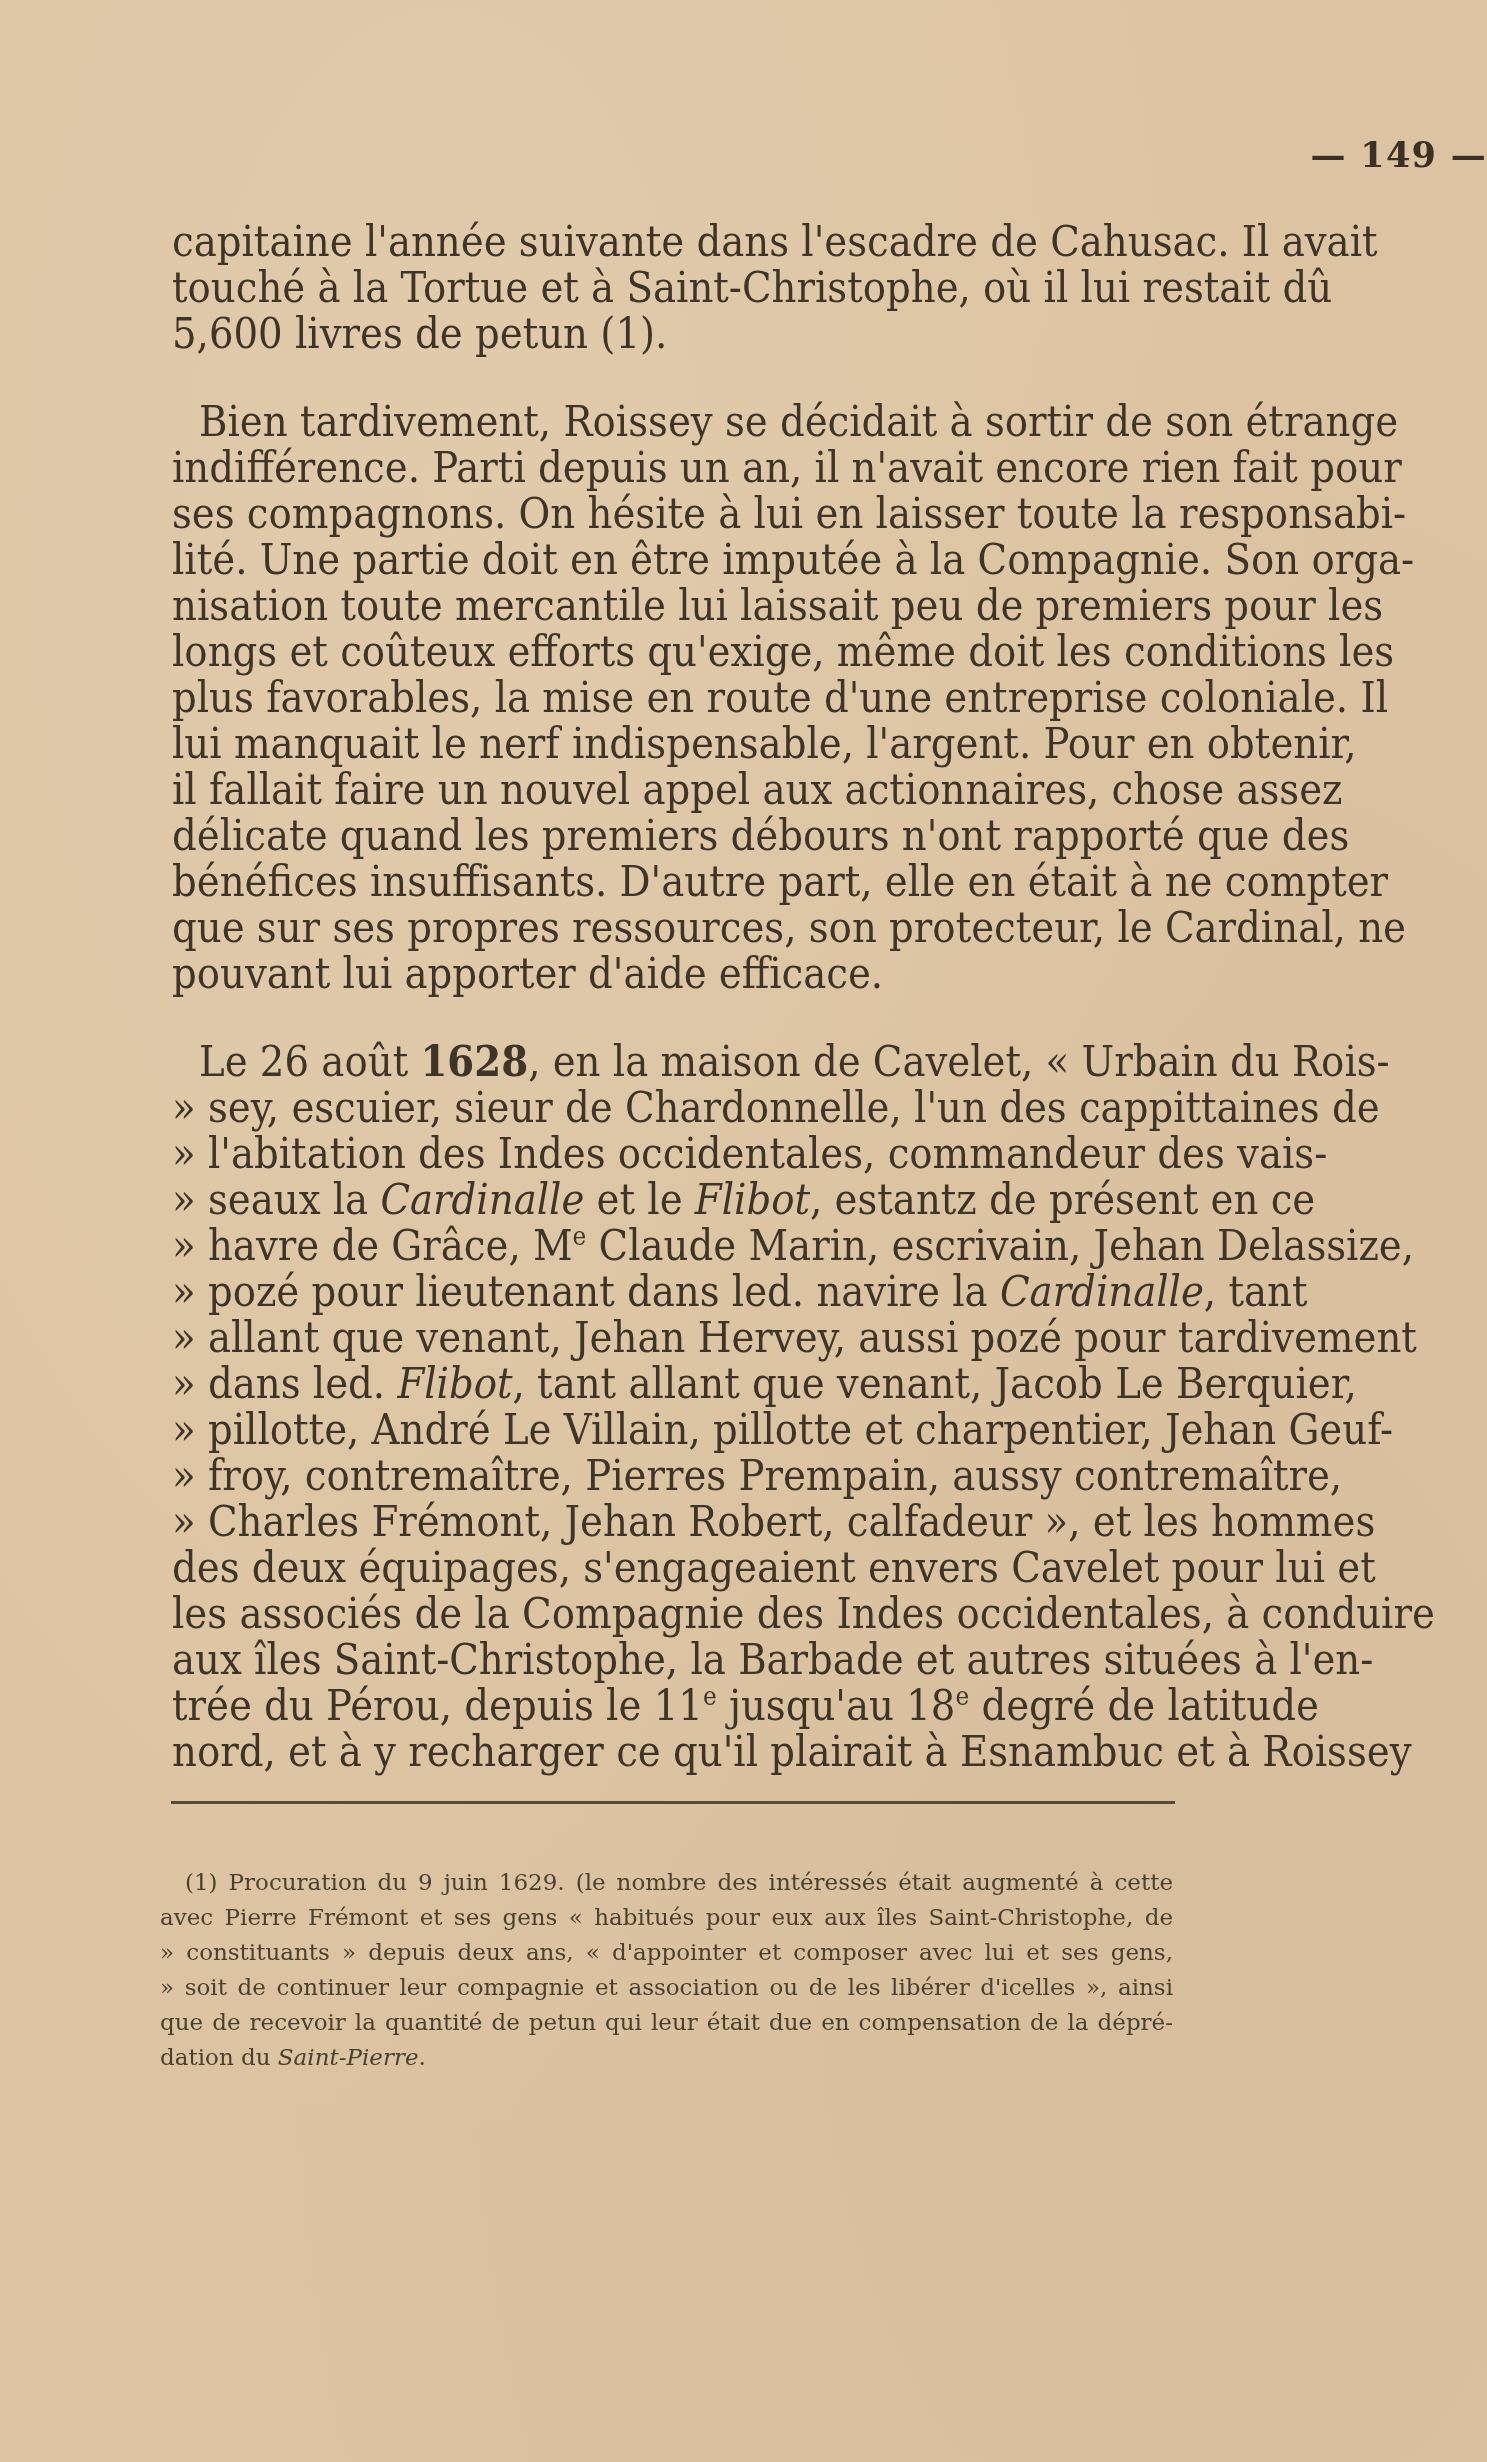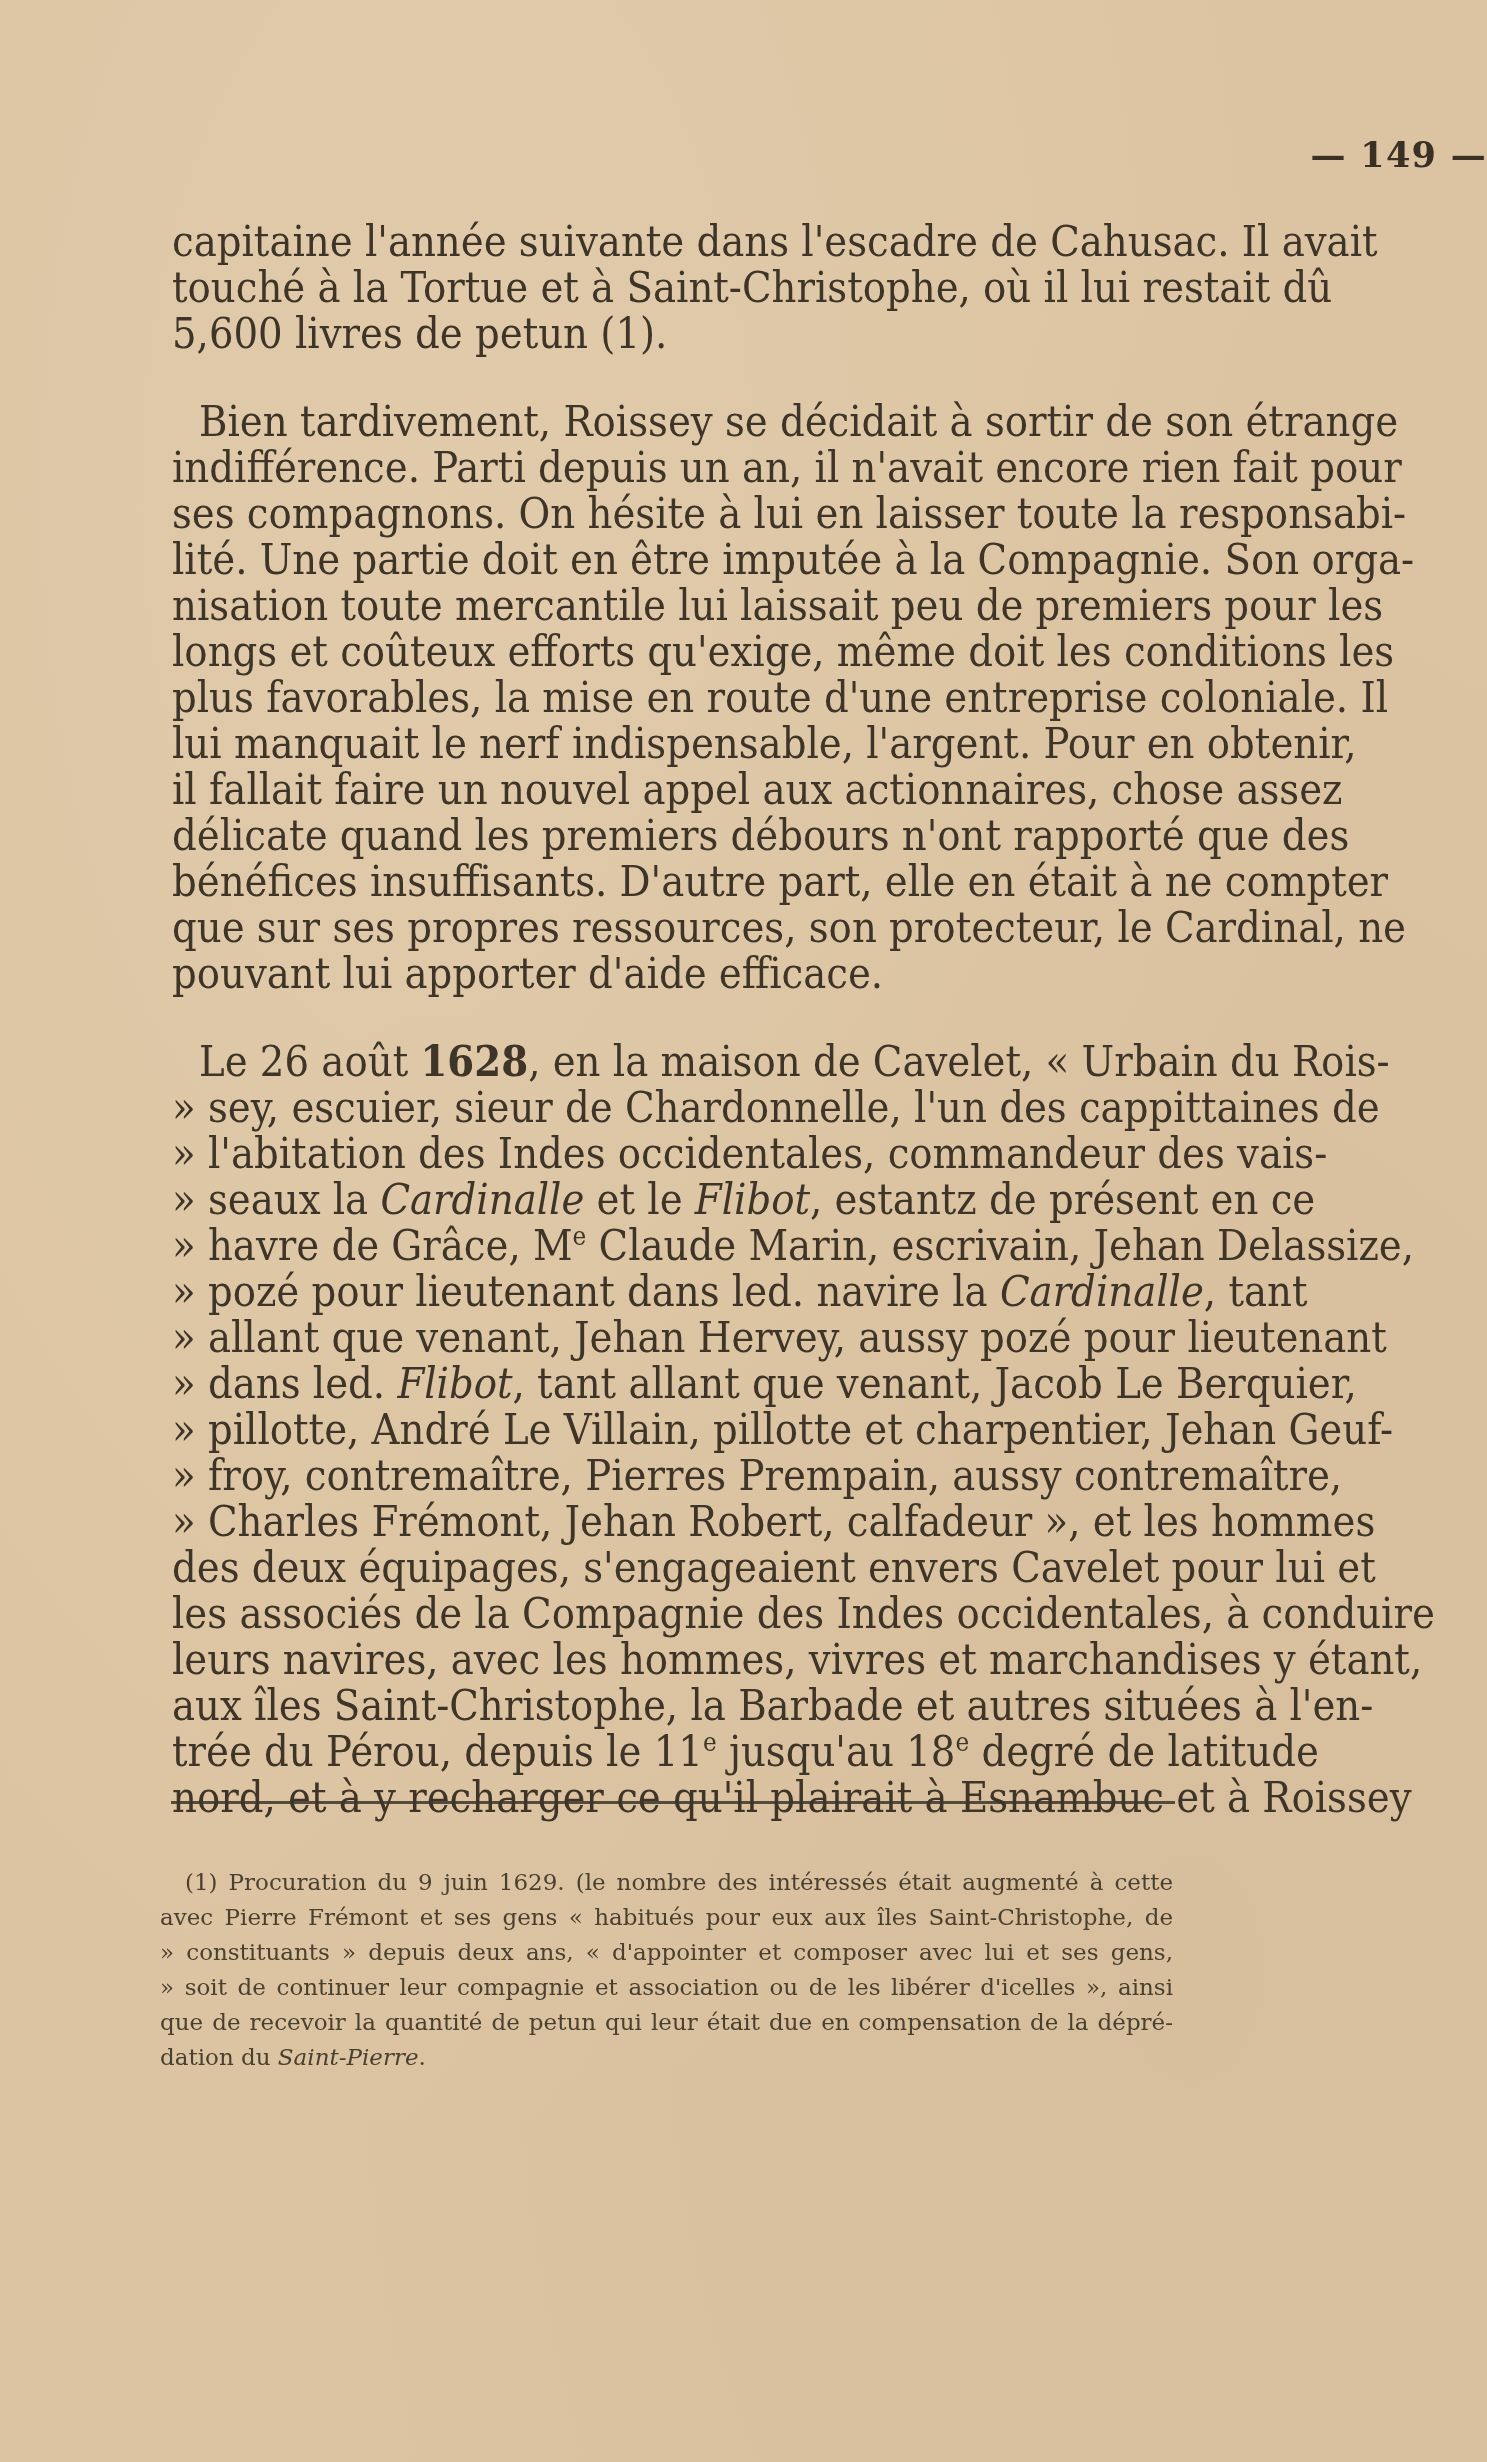--- a/index.html
+++ b/index.html
@@ -98,28 +98,27 @@
     <span class="line">délicate quand les premiers débours n'ont rapporté que des</span>
     <span class="line">bénéfices insuffisants. D'autre part, elle en était à ne compter</span>
     <span class="line">que sur ses propres ressources, son protecteur, le Cardinal, ne</span>
     <span class="line last">pouvant lui apporter d'aide efficace.</span>
     <span class="line indent">Le 26 août <span class="b">1628</span>, en la maison de Cavelet, « Urbain du Rois-</span>
     <span class="line">» sey, escuier, sieur de Chardonnelle, l'un des cappittaines de</span>
     <span class="line">» l'abitation des Indes occidentales, commandeur des vais-</span>
     <span class="line">» seaux la <span class="it">Cardinalle</span> et le <span class="it">Flibot</span>, estantz de présent en ce</span>
     <span class="line">» havre de Grâce, M<sup>e</sup> Claude Marin, escrivain, Jehan Delassize,</span>
     <span class="line">» pozé pour lieutenant dans led. navire la <span class="it">Cardinalle</span>, tant</span>
-    <span class="line">» allant que venant, Jehan Hervey, aussy pozé pour lieutenant</span>
+    <span class="line">» allant que venant, Jehan Hervey, aussi pozé pour tardivement</span>
     <span class="line">» dans led. <span class="it">Flibot</span>, tant allant que venant, Jacob Le Berquier,</span>
     <span class="line">» pillotte, André Le Villain, pillotte et charpentier, Jehan Geuf-</span>
     <span class="line">» froy, contremaître, Pierres Prempain, aussy contremaître,</span>
     <span class="line">» Charles Frémont, Jehan Robert, calfadeur », et les hommes</span>
     <span class="line">des deux équipages, s'engageaient envers Cavelet pour lui et</span>
     <span class="line">les associés de la Compagnie des Indes occidentales, à conduire</span>
-    <span class="line">leurs navires, avec les hommes, vivres et marchandises y étant,</span>
     <span class="line">aux îles Saint-Christophe, la Barbade et autres situées à l'en-</span>
     <span class="line">trée du Pérou, depuis le 11<sup>e</sup> jusqu'au 18<sup>e</sup> degré de latitude</span>
     <span class="line">nord, et à y recharger ce qu'il plairait à Esnambuc et à Roissey</span>
   </div>
 
   <div class="rule"></div>
 
   <div class="footnote">
     <span class="line indent">(1) Procuration du 9 juin 1629. (le nombre des intéressés était augmenté à cette</span>
     <span class="line">avec Pierre Frémont et ses gens « habitués pour eux aux îles Saint-Christophe, de</span>

